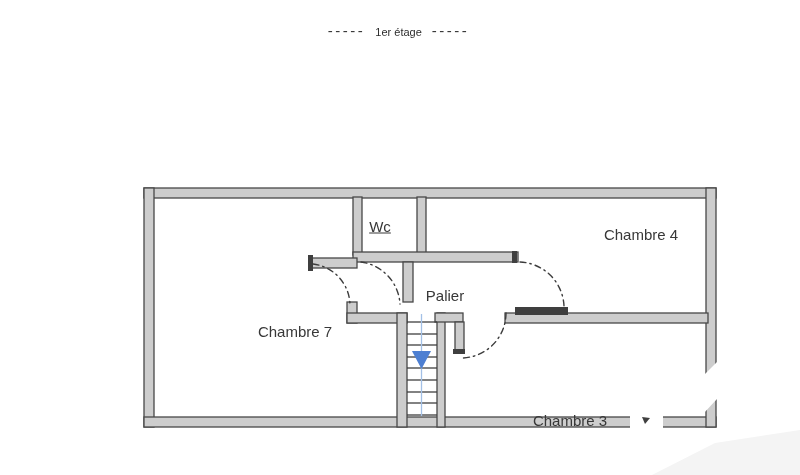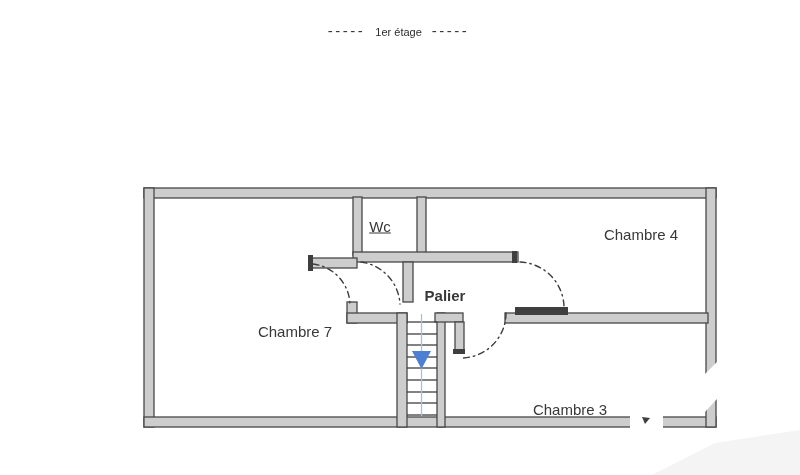--- a/index.html
+++ b/index.html
@@ -153,17 +153,17 @@
     <g>
       <rect class="wm-white" x="630" y="413" width="33" height="17"></rect>
       <polygon class="wm-white" points="703,414 717,399 717,362 703,376"></polygon>
       <polygon class="cap" points="642,417 650,418 645,424"></polygon>
       <polygon class="wm-faint" points="650,476 800,476 800,430 715,443"></polygon>
     </g>
   </svg>
 
   <div class="room-label" style="left:380px; top:226px;text-decoration:underline;">Wc</div>
   <div class="room-label" style="left:641px; top:234px;">Chambre 4</div>
-  <div class="room-label" style="left:445px; top:295px;font-weight:bold;">Palier</div>
+  <div class="room-label" style="left:445px; top:295px;">Palier</div>
   <div class="room-label" style="left:295px; top:331px;">Chambre 7</div>
-  <div class="room-label" style="left:570px; top:409px;text-align:right;">Chambre 3</div>
+  <div class="room-label" style="left:570px; top:420px;text-align:right;">Chambre 3</div>
 
 </div>
 
 </body></html>

